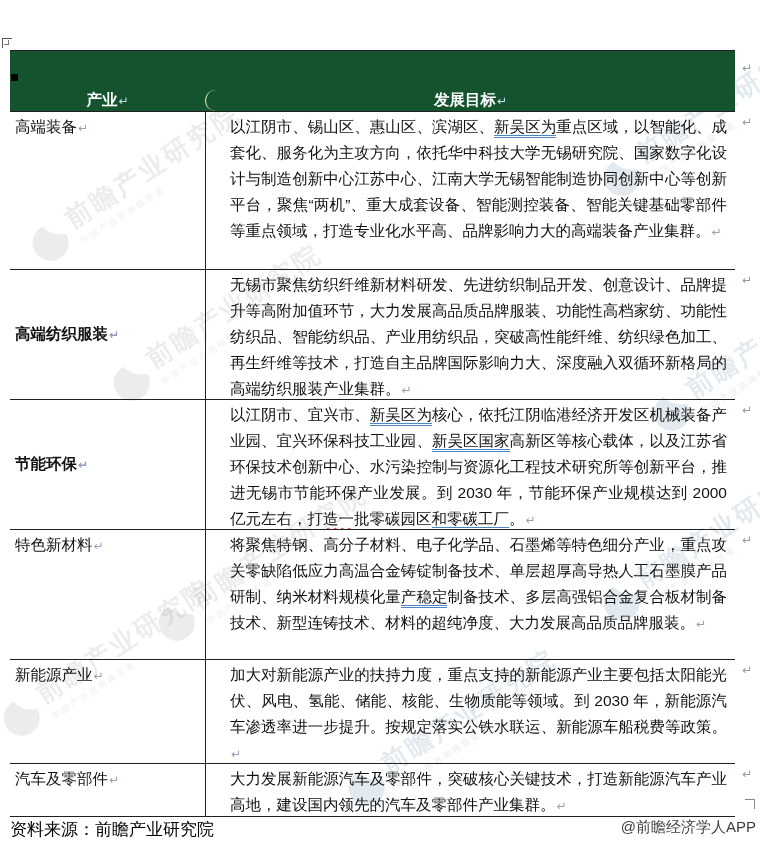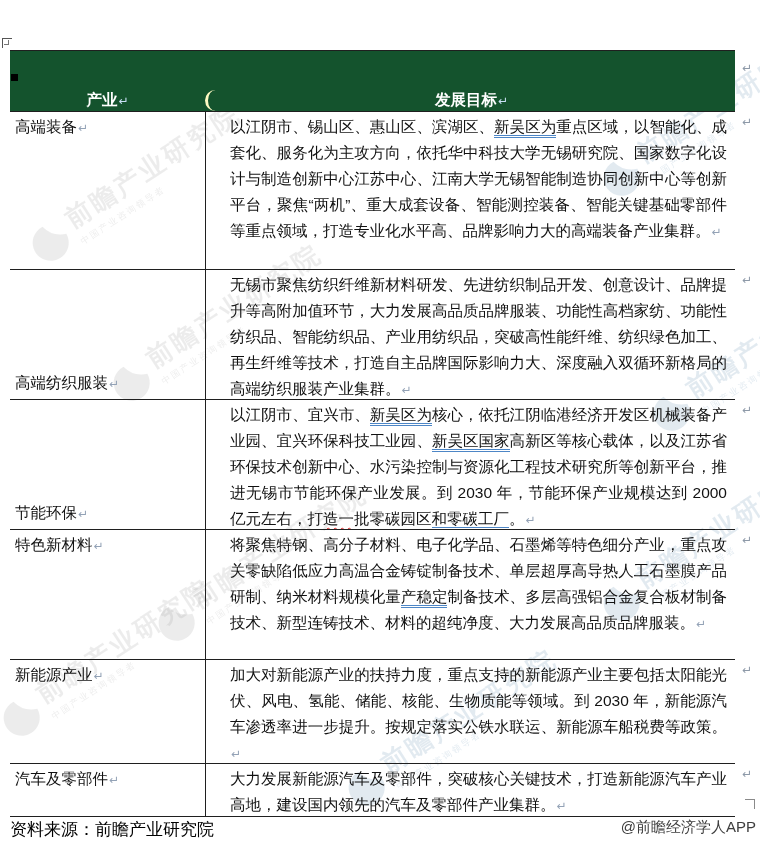--- a/index.html
+++ b/index.html
@@ -7,27 +7,27 @@
         font-family:"Liberation Sans","DejaVu Sans",sans-serif;color:#111;}
   .doc-title{position:absolute;top:9px;left:0;width:100%;text-align:center;
              font-size:15px;font-weight:bold;letter-spacing:.3px;color:#000;}
   
   .tbl{position:absolute;left:10px;top:50px;width:725px;}
   .thead{display:flex;height:62px;background:#14532d;border-top:1px solid #1f1f1f;
          border-bottom:1px solid #1f1f1f;box-sizing:border-box;position:relative;align-items:flex-end;}
   .th{display:flex;align-items:center;justify-content:center;color:#fff;
       font-weight:bold;font-size:15.5px;box-sizing:border-box;}
   .th1{width:195px;}
-  .th2{flex:1;border-left:3px solid #fef9c3;border-radius:17px;}
+  .th2{flex:1;border-left:1px solid #fef9c3;border-radius:17px;}
   .th .pmark{color:#c9e0f4;font-weight:normal;}
   .trow{display:flex;border-bottom:1px solid #1f1f1f;box-sizing:border-box;position:relative;}
   .c1{width:195px;box-sizing:border-box;padding:2px 4px 2px 5px;display:flex;
       font-size:15.5px;line-height:26px;}
   .c1.v-center{align-items:flex-start;}
-  .c1.v-top{align-items:flex-end;}
+  .c1.v-top{align-items:center;font-weight:bold;}
   .c2{flex:1;border-left:1px solid #1f1f1f;box-sizing:border-box;padding:2px 8px 2px 24px;
       font-size:15.5px;line-height:26px;text-align:justify;text-justify:inter-ideograph;
       overflow:hidden;}
   .pmark{font-size:12px;color:#93a2b6;margin-left:1px;}
   .row-end{position:absolute;right:-17px;top:3px;font-size:12px;color:#8d99a8;}
   .hdr-end{position:absolute;right:-17px;top:10px;font-size:12px;color:#8d99a8;}
   .seg-u{border-bottom:3px double #4d86c6;}
   .seg-w{text-decoration:underline wavy #d92b2b 1px;text-underline-offset:3px;}
   
   .hdr-bullet{position:absolute;left:11px;top:74px;width:7px;height:7px;background:#000;}

